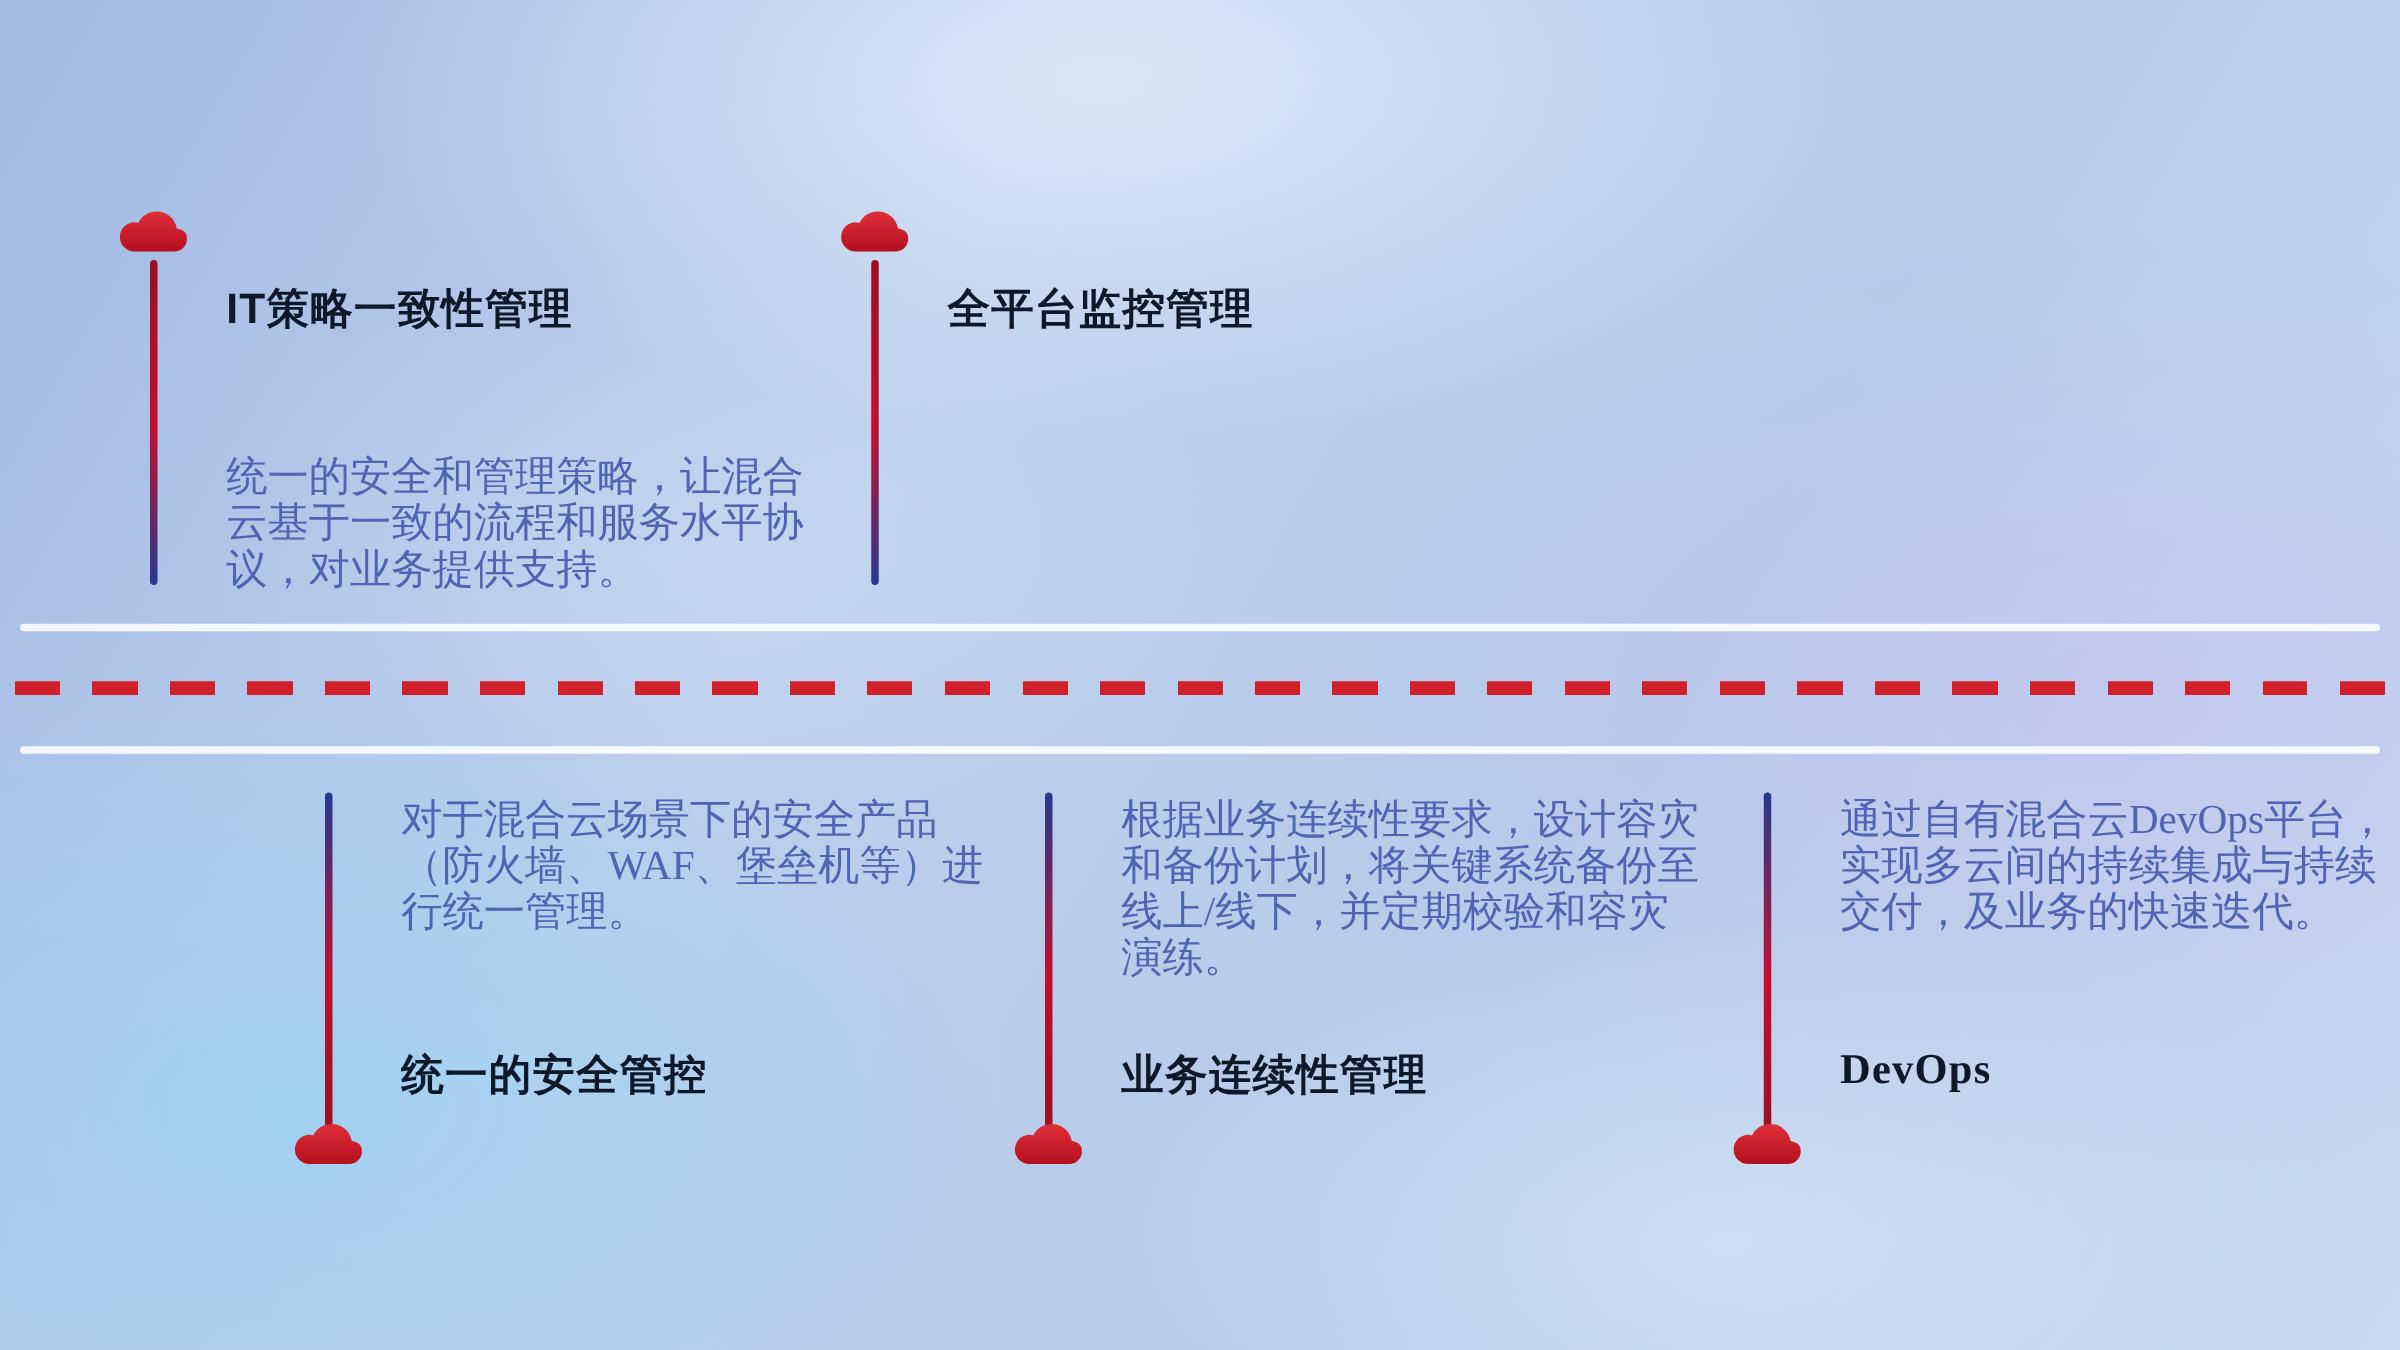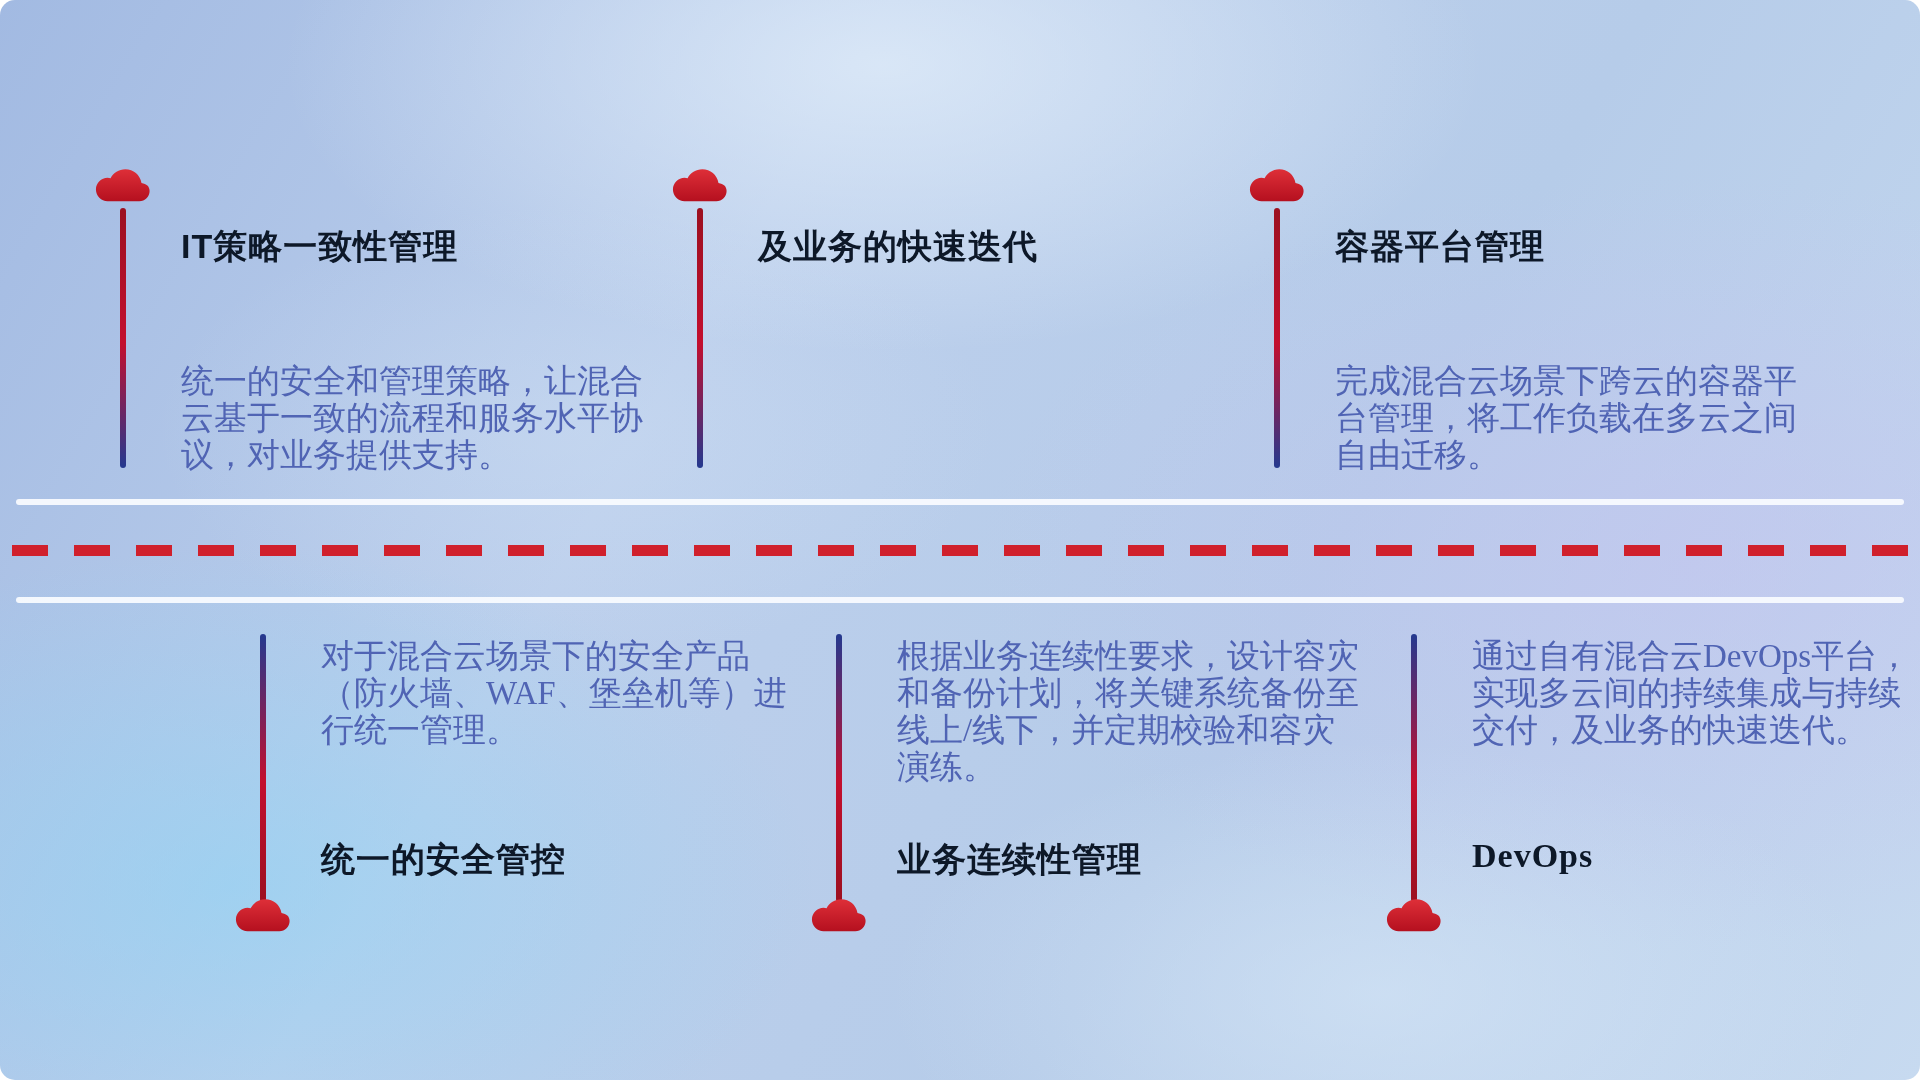--- a/index.html
+++ b/index.html
@@ -15,21 +15,20 @@
     position: relative;
     width: 1920px;
     height: 1080px;
     background:
       radial-gradient(900px 520px at 12% 82%, rgba(140, 213, 245, 0.55), transparent 65%),
       radial-gradient(1150px 620px at 88% 52%, rgba(197, 192, 240, 0.50), transparent 62%),
       radial-gradient(1000px 480px at 46% 6%, rgba(226, 238, 250, 0.75), transparent 60%),
       radial-gradient(820px 420px at 72% 92%, rgba(212, 229, 246, 0.65), transparent 60%),
       radial-gradient(700px 380px at 30% 40%, rgba(205, 222, 243, 0.45), transparent 60%),
       linear-gradient(120deg, #a2bae2 0%, #bccfec 35%, #b6cce9 65%, #c7daf0 100%);
-    border-radius: 15px;
   }
 
   
   .road-line {
     position: absolute;
     left: 16px;
     width: 1888px;
     height: 6px;
     border-radius: 3px;
     background: rgba(250, 252, 255, 0.92);
@@ -146,35 +145,23 @@
 议，对业务提供支持。</p>
   </div>
 
   <div class="item top" id="item-2">
     <div class="cloud">
       <svg viewBox="0 0 60 40" width="56" height="38">
         <path fill="url(#cg1)" d="M49.8 15.6C48.4 7.2 41.1 1 32.5 1c-6.9 0-12.9 3.9-15.8 9.7-1-.3-2.1-.5-3.2-.5C6.6 10.2 1 15.8 1 22.7 1 29.6 6.6 35.2 13.5 35.2h34c6.1 0 11-4.9 11-11 0-5.1-3.3-7.7-8.7-8.6z"></path>
       </svg>
     </div>
     <div class="vline"></div>
-    <h2 class="feature-title">及业务的快速迭代</h2>
-  </div>
-
-  <div class="item top" id="item-3">
-    <div class="cloud">
-      <svg viewBox="0 0 60 40" width="56" height="38">
-        <path fill="url(#cg1)" d="M49.8 15.6C48.4 7.2 41.1 1 32.5 1c-6.9 0-12.9 3.9-15.8 9.7-1-.3-2.1-.5-3.2-.5C6.6 10.2 1 15.8 1 22.7 1 29.6 6.6 35.2 13.5 35.2h34c6.1 0 11-4.9 11-11 0-5.1-3.3-7.7-8.7-8.6z"></path>
-      </svg>
-    </div>
-    <div class="vline"></div>
-    <h2 class="feature-title">容器平台管理</h2>
-    <p class="feature-desc">完成混合云场景下跨云的容器平
-台管理，将工作负载在多云之间
-自由迁移。</p>
-  </div>
+    <h2 class="feature-title">全平台监控管理</h2>
+  </div>
+
 
   <div class="item bottom" id="item-4">
     <div class="vline"></div>
     <p class="feature-desc">对于混合云场景下的安全产品
 （防火墙、WAF、堡垒机等）进
 行统一管理。</p>
     <h2 class="feature-title">统一的安全管控</h2>
     <div class="cloud">
       <svg viewBox="0 0 60 40" width="56" height="38">
         <path fill="url(#cg1)" d="M49.8 15.6C48.4 7.2 41.1 1 32.5 1c-6.9 0-12.9 3.9-15.8 9.7-1-.3-2.1-.5-3.2-.5C6.6 10.2 1 15.8 1 22.7 1 29.6 6.6 35.2 13.5 35.2h34c6.1 0 11-4.9 11-11 0-5.1-3.3-7.7-8.7-8.6z"></path>

